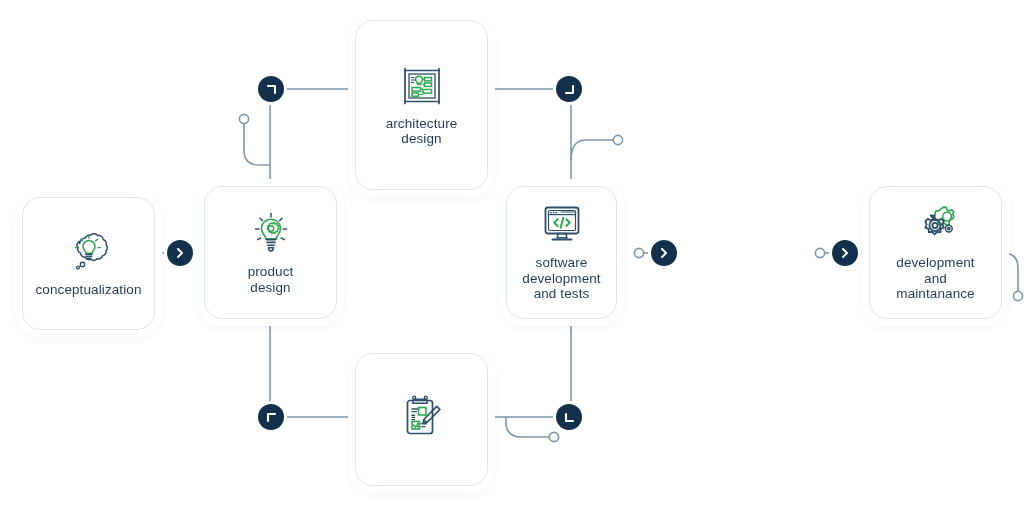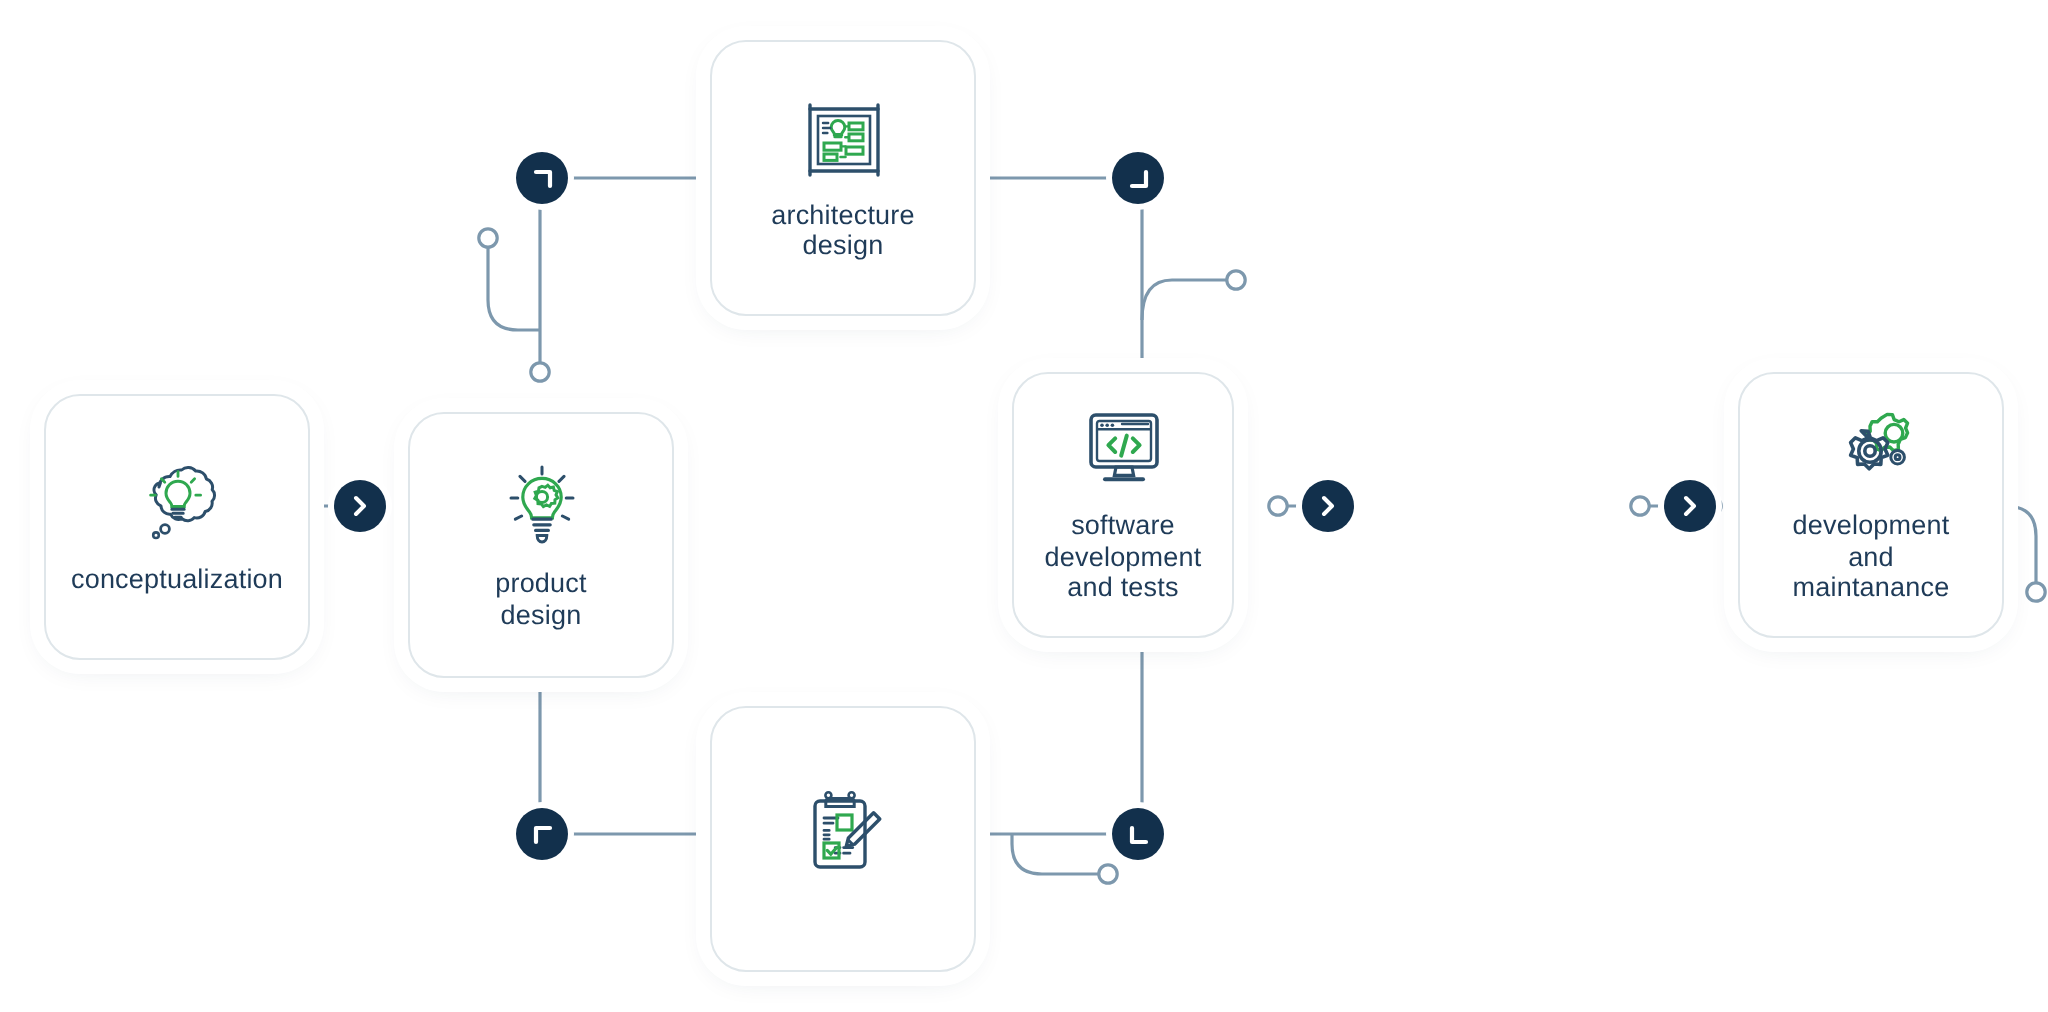--- a/index.html
+++ b/index.html
@@ -114,40 +114,40 @@
         </g>
         <path d="M23 10.6c3.5 0 6 2.7 6 6 0 2.3-1.3 3.6-2.2 4.7-.5.6-.7 1.2-.7 1.9h-6.2c0-.7-.2-1.3-.7-1.9-.9-1.1-2.2-2.4-2.2-4.7 0-3.3 2.5-6 6-6z" fill="none" stroke="#2fa84f" stroke-width="1.5"></path>
         <path d="M19.9 24.6h6.2M20.4 26.6h5.2M21.4 28.6h3.2" stroke="#2d4f6b" stroke-width="1.5" stroke-linecap="round" fill="none"></path>
         <circle cx="16.5" cy="34.5" r="2.2" fill="none" stroke="#2d4f6b" stroke-width="1.4"></circle>
         <circle cx="12" cy="37.6" r="1.4" fill="none" stroke="#2d4f6b" stroke-width="1.3"></circle>
       </svg>
     </span>
     <span class="lbl">conceptualization</span>
   </div>
 
-  <div class="card" style="left:204px;top:186px;width:133px;height:133px;margin-top:20px;">
+  <div class="card" style="left:204px;top:186px;width:133px;height:133px;">
     <span class="ico">
       <svg width="44" height="46" viewBox="0 0 44 46">
         <g stroke="#2d4f6b" stroke-width="1.5" stroke-linecap="round" fill="none">
           <path d="M22 3.5V7M33 8.2l-2.5 2.5M11 8.2l2.5 2.5M37.5 19h-3.4M6.5 19h3.4M35.3 29.6l-3.1-1.6M8.7 29.6l3.1-1.6"></path>
         </g>
         <path d="M22 9.2c5.4 0 9.6 4.2 9.6 9.4 0 3.6-2.1 5.7-3.3 7.3-.8 1-1.1 2-1.1 3h-10.4c0-1-.3-2-1.1-3-1.2-1.6-3.3-3.7-3.3-7.3 0-5.2 4.2-9.4 9.6-9.4z" fill="none" stroke="#2fa84f" stroke-width="1.6"></path>
         <g fill="none" stroke="#2fa84f" stroke-width="1.5">
           <path d="M22 13.2l1.6.5 1.3-1.1 1.2 1.3 1.6-.4.4 1.7 1.6.6-.7 1.6.9 1.5-1.4 1-.1 1.7-1.7.1-.9 1.5-1.6-.7-1.5.8-1-1.3-1.7-.2-.1-1.7-1.5-.9.8-1.5-.6-1.6 1.6-.5.3-1.7z"></path>
           <circle cx="22" cy="18.5" r="2.8"></circle>
         </g>
         <path d="M17.4 29.6h9.2M17.9 32.4h8.2M18.8 35.2h6.4" stroke="#2d4f6b" stroke-width="1.6" stroke-linecap="round" fill="none"></path>
         <path d="M19.6 37.8h4.8c0 2-1.1 3.2-2.4 3.2s-2.4-1.2-2.4-3.2z" fill="none" stroke="#2d4f6b" stroke-width="1.5"></path>
       </svg>
     </span>
     <span class="lbl">product
 design</span>
   </div>
 
-  <div class="card" style="left:355px;top:20px;width:133px;height:138px;">
+  <div class="card" style="left:355px;top:20px;width:133px;height:170px;">
     <span class="ico">
       <svg width="48" height="44" viewBox="0 0 48 44">
         <g fill="none" stroke="#2d4f6b" stroke-width="1.7" stroke-linecap="round">
           <path d="M7 4.5v35M41 4.5v35"></path>
           <path d="M7 6.5h34M7 37.5h34"></path>
         </g>
         <rect x="11" y="10" width="26" height="24" fill="none" stroke="#2d4f6b" stroke-width="1.3"></rect>
         <g fill="none" stroke="#2fa84f" stroke-width="1.5">
           <path d="M21 12.3c1.9 0 3.4 1.5 3.4 3.3 0 1.3-.8 2-1.2 2.6-.3.4-.4.7-.4 1.1h-3.6c0-.4-.1-.7-.4-1.1-.4-.6-1.2-1.3-1.2-2.6 0-1.8 1.5-3.3 3.4-3.3z"></path>
           <path d="M19.4 20.4h3.2" stroke-linecap="round"></path>

